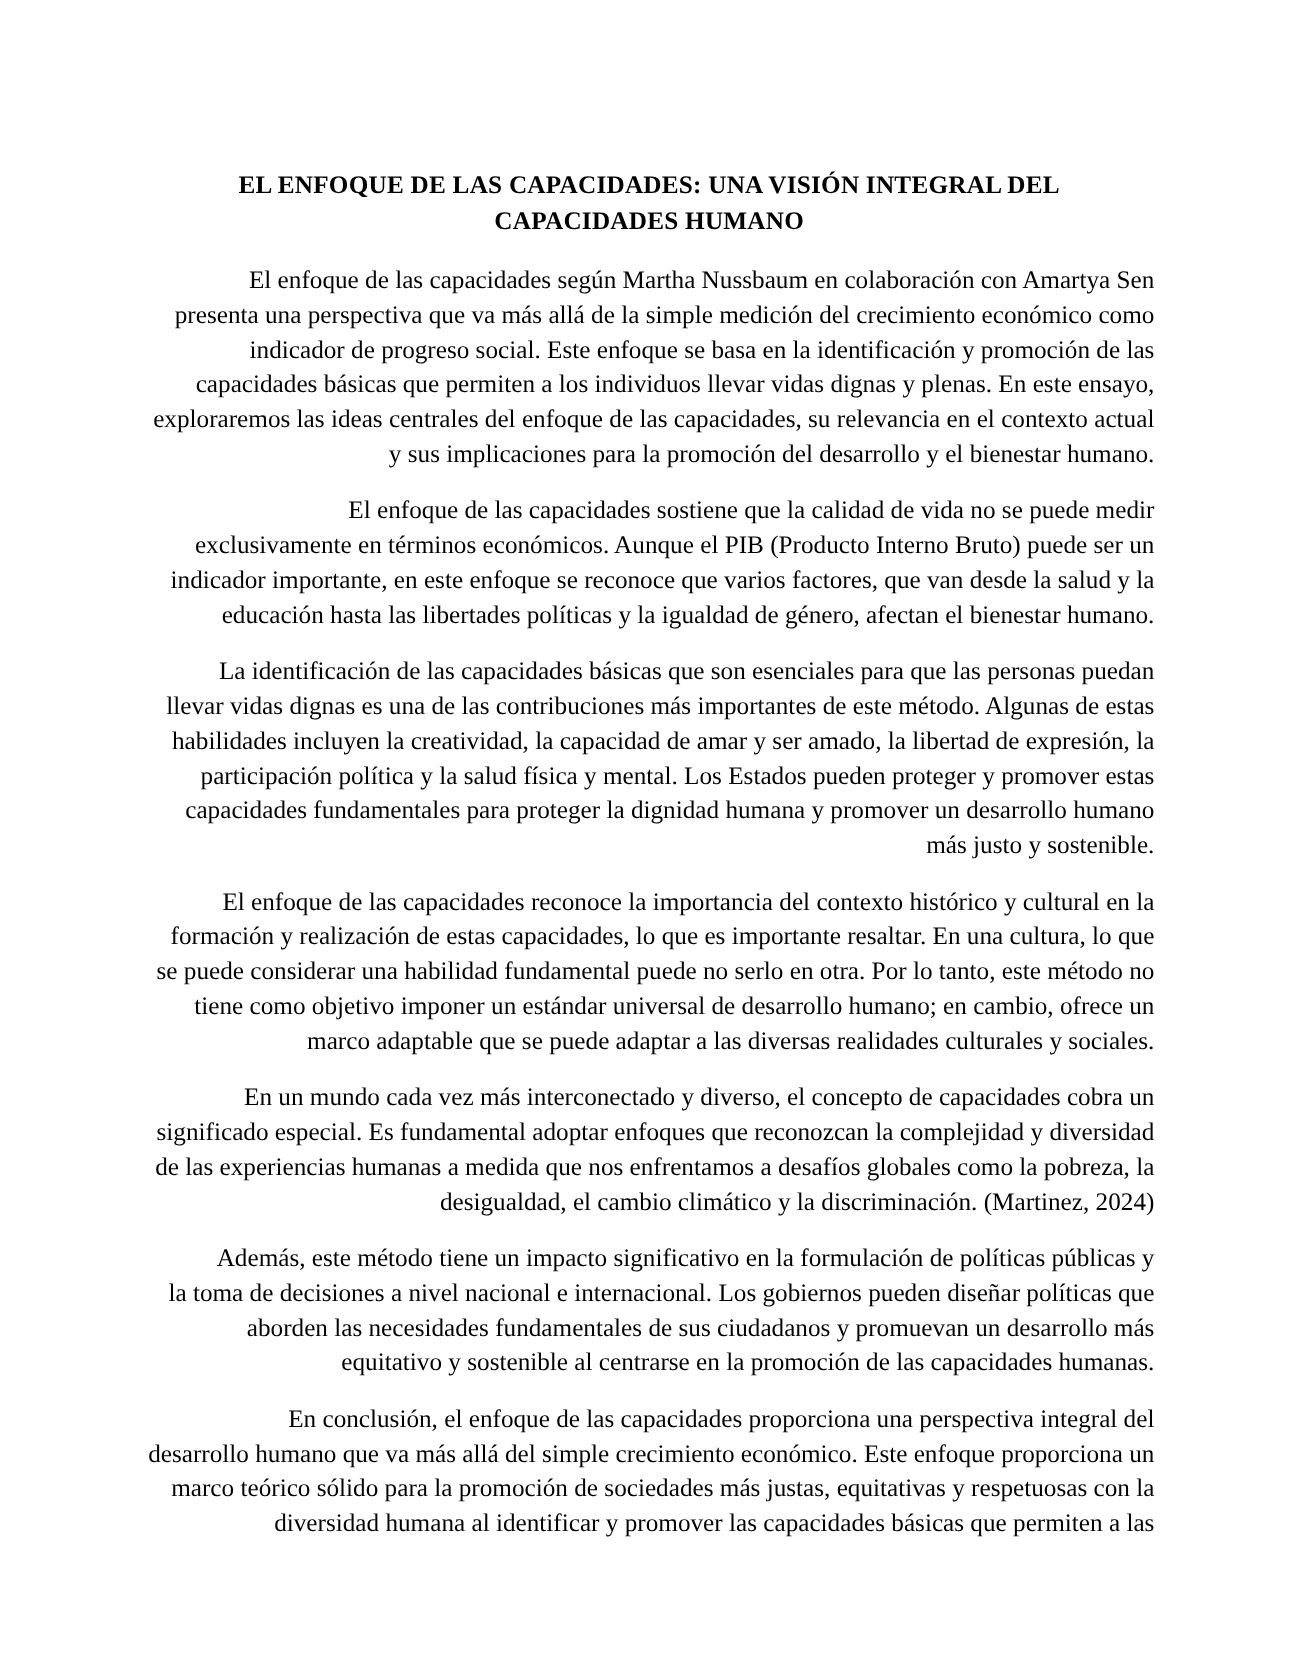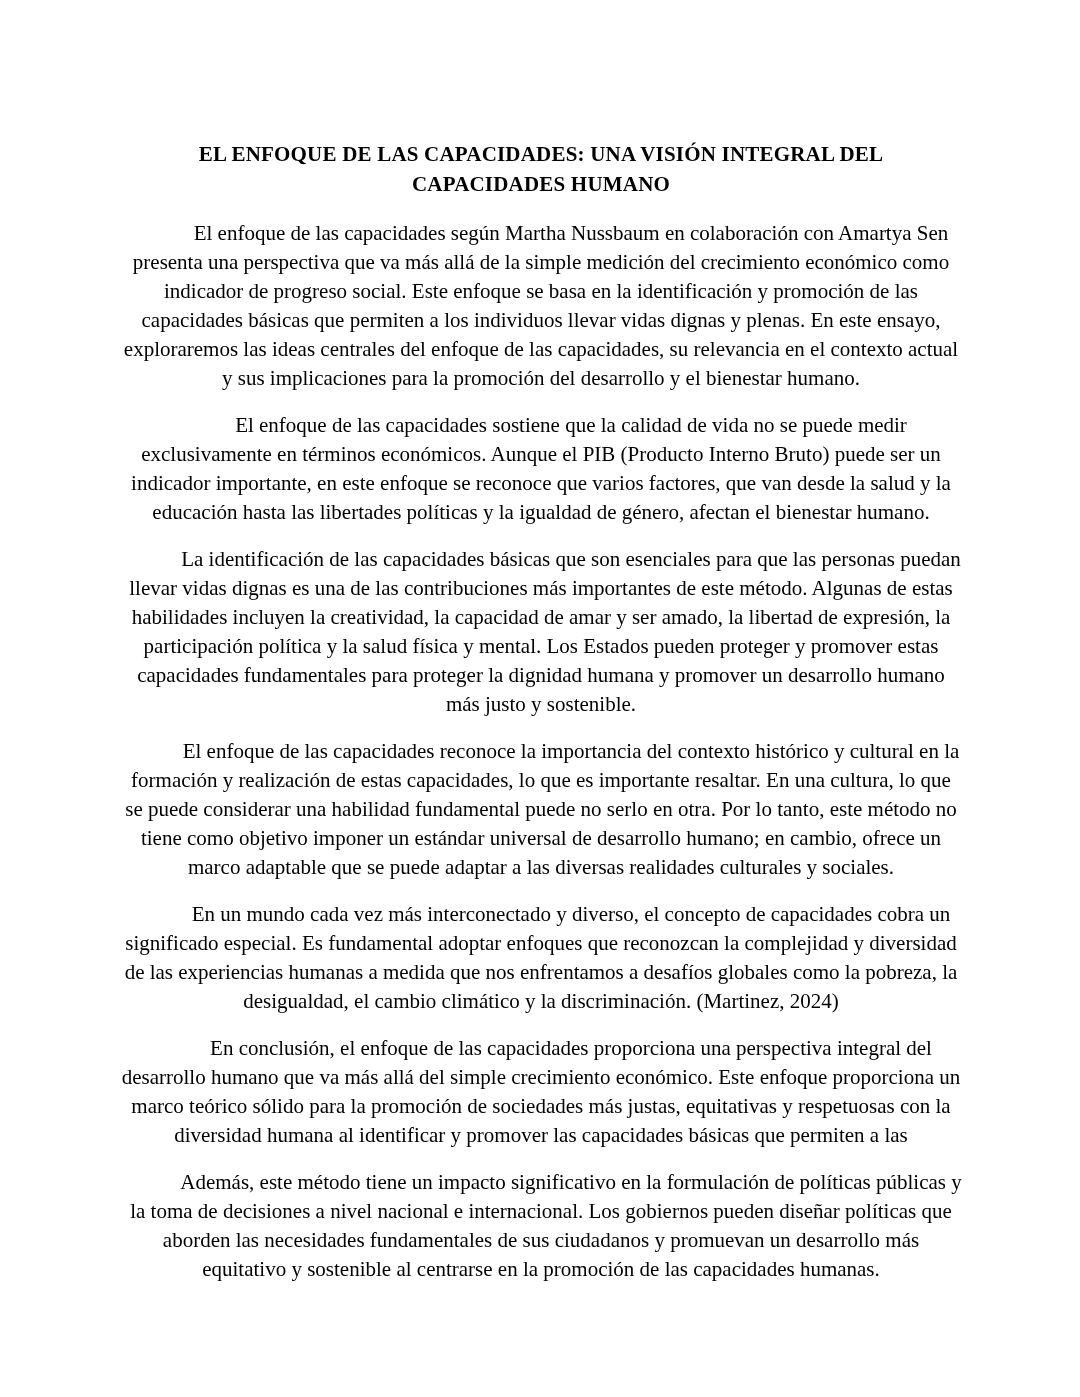--- a/index.html
+++ b/index.html
@@ -28,32 +28,32 @@
     font-size: 21px;
     line-height: 30px;
     margin: 0 0 20px 0;
     letter-spacing: 0.2px;
   }
   p.body-par {
     font-size: 21px;
     line-height: 29px;
     margin: 0 0 18px 0;
     text-indent: 60px;
-    text-align: center;
+    text-align: right;
   }
 </style>
 </head>
 <body>
 
 <div class="page">
   <header class="doc-title">
     <div>EL ENFOQUE DE LAS CAPACIDADES: UNA VISIÓN INTEGRAL DEL</div>
     <div>CAPACIDADES HUMANO</div>
   </header>
 
   <p class="body-par">El enfoque de las capacidades según Martha Nussbaum en colaboración con Amartya Sen presenta una perspectiva que va más allá de la simple medición del crecimiento económico como indicador de progreso social. Este enfoque se basa en la identificación y promoción de las capacidades básicas que permiten a los individuos llevar vidas dignas y plenas. En este ensayo, exploraremos las ideas centrales del enfoque de las capacidades, su relevancia en el contexto actual y sus implicaciones para la promoción del desarrollo y el bienestar humano.</p>
   <p class="body-par">El enfoque de las capacidades sostiene que la calidad de vida no se puede medir exclusivamente en términos económicos. Aunque el PIB (Producto Interno Bruto) puede ser un indicador importante, en este enfoque se reconoce que varios factores, que van desde la salud y la educación hasta las libertades políticas y la igualdad de género, afectan el bienestar humano.</p>
   <p class="body-par">La identificación de las capacidades básicas que son esenciales para que las personas puedan llevar vidas dignas es una de las contribuciones más importantes de este método. Algunas de estas habilidades incluyen la creatividad, la capacidad de amar y ser amado, la libertad de expresión, la participación política y la salud física y mental. Los Estados pueden proteger y promover estas capacidades fundamentales para proteger la dignidad humana y promover un desarrollo humano más justo y sostenible.</p>
   <p class="body-par">El enfoque de las capacidades reconoce la importancia del contexto histórico y cultural en la formación y realización de estas capacidades, lo que es importante resaltar. En una cultura, lo que se puede considerar una habilidad fundamental puede no serlo en otra. Por lo tanto, este método no tiene como objetivo imponer un estándar universal de desarrollo humano; en cambio, ofrece un marco adaptable que se puede adaptar a las diversas realidades culturales y sociales.</p>
   <p class="body-par">En un mundo cada vez más interconectado y diverso, el concepto de capacidades cobra un significado especial. Es fundamental adoptar enfoques que reconozcan la complejidad y diversidad de las experiencias humanas a medida que nos enfrentamos a desafíos globales como la pobreza, la desigualdad, el cambio climático y la discriminación. (Martinez, 2024)</p>
+  <p class="body-par">Además, este método tiene un impacto significativo en la formulación de políticas públicas y la toma de decisiones a nivel nacional e internacional. Los gobiernos pueden diseñar políticas que aborden las necesidades fundamentales de sus ciudadanos y promuevan un desarrollo más equitativo y sostenible al centrarse en la promoción de las capacidades humanas.</p>
   <p class="body-par">En conclusión, el enfoque de las capacidades proporciona una perspectiva integral del desarrollo humano que va más allá del simple crecimiento económico. Este enfoque proporciona un marco teórico sólido para la promoción de sociedades más justas, equitativas y respetuosas con la diversidad humana al identificar y promover las capacidades básicas que permiten a las</p>
-  <p class="body-par">Además, este método tiene un impacto significativo en la formulación de políticas públicas y la toma de decisiones a nivel nacional e internacional. Los gobiernos pueden diseñar políticas que aborden las necesidades fundamentales de sus ciudadanos y promuevan un desarrollo más equitativo y sostenible al centrarse en la promoción de las capacidades humanas.</p>
 </div>
 
 </body></html>

